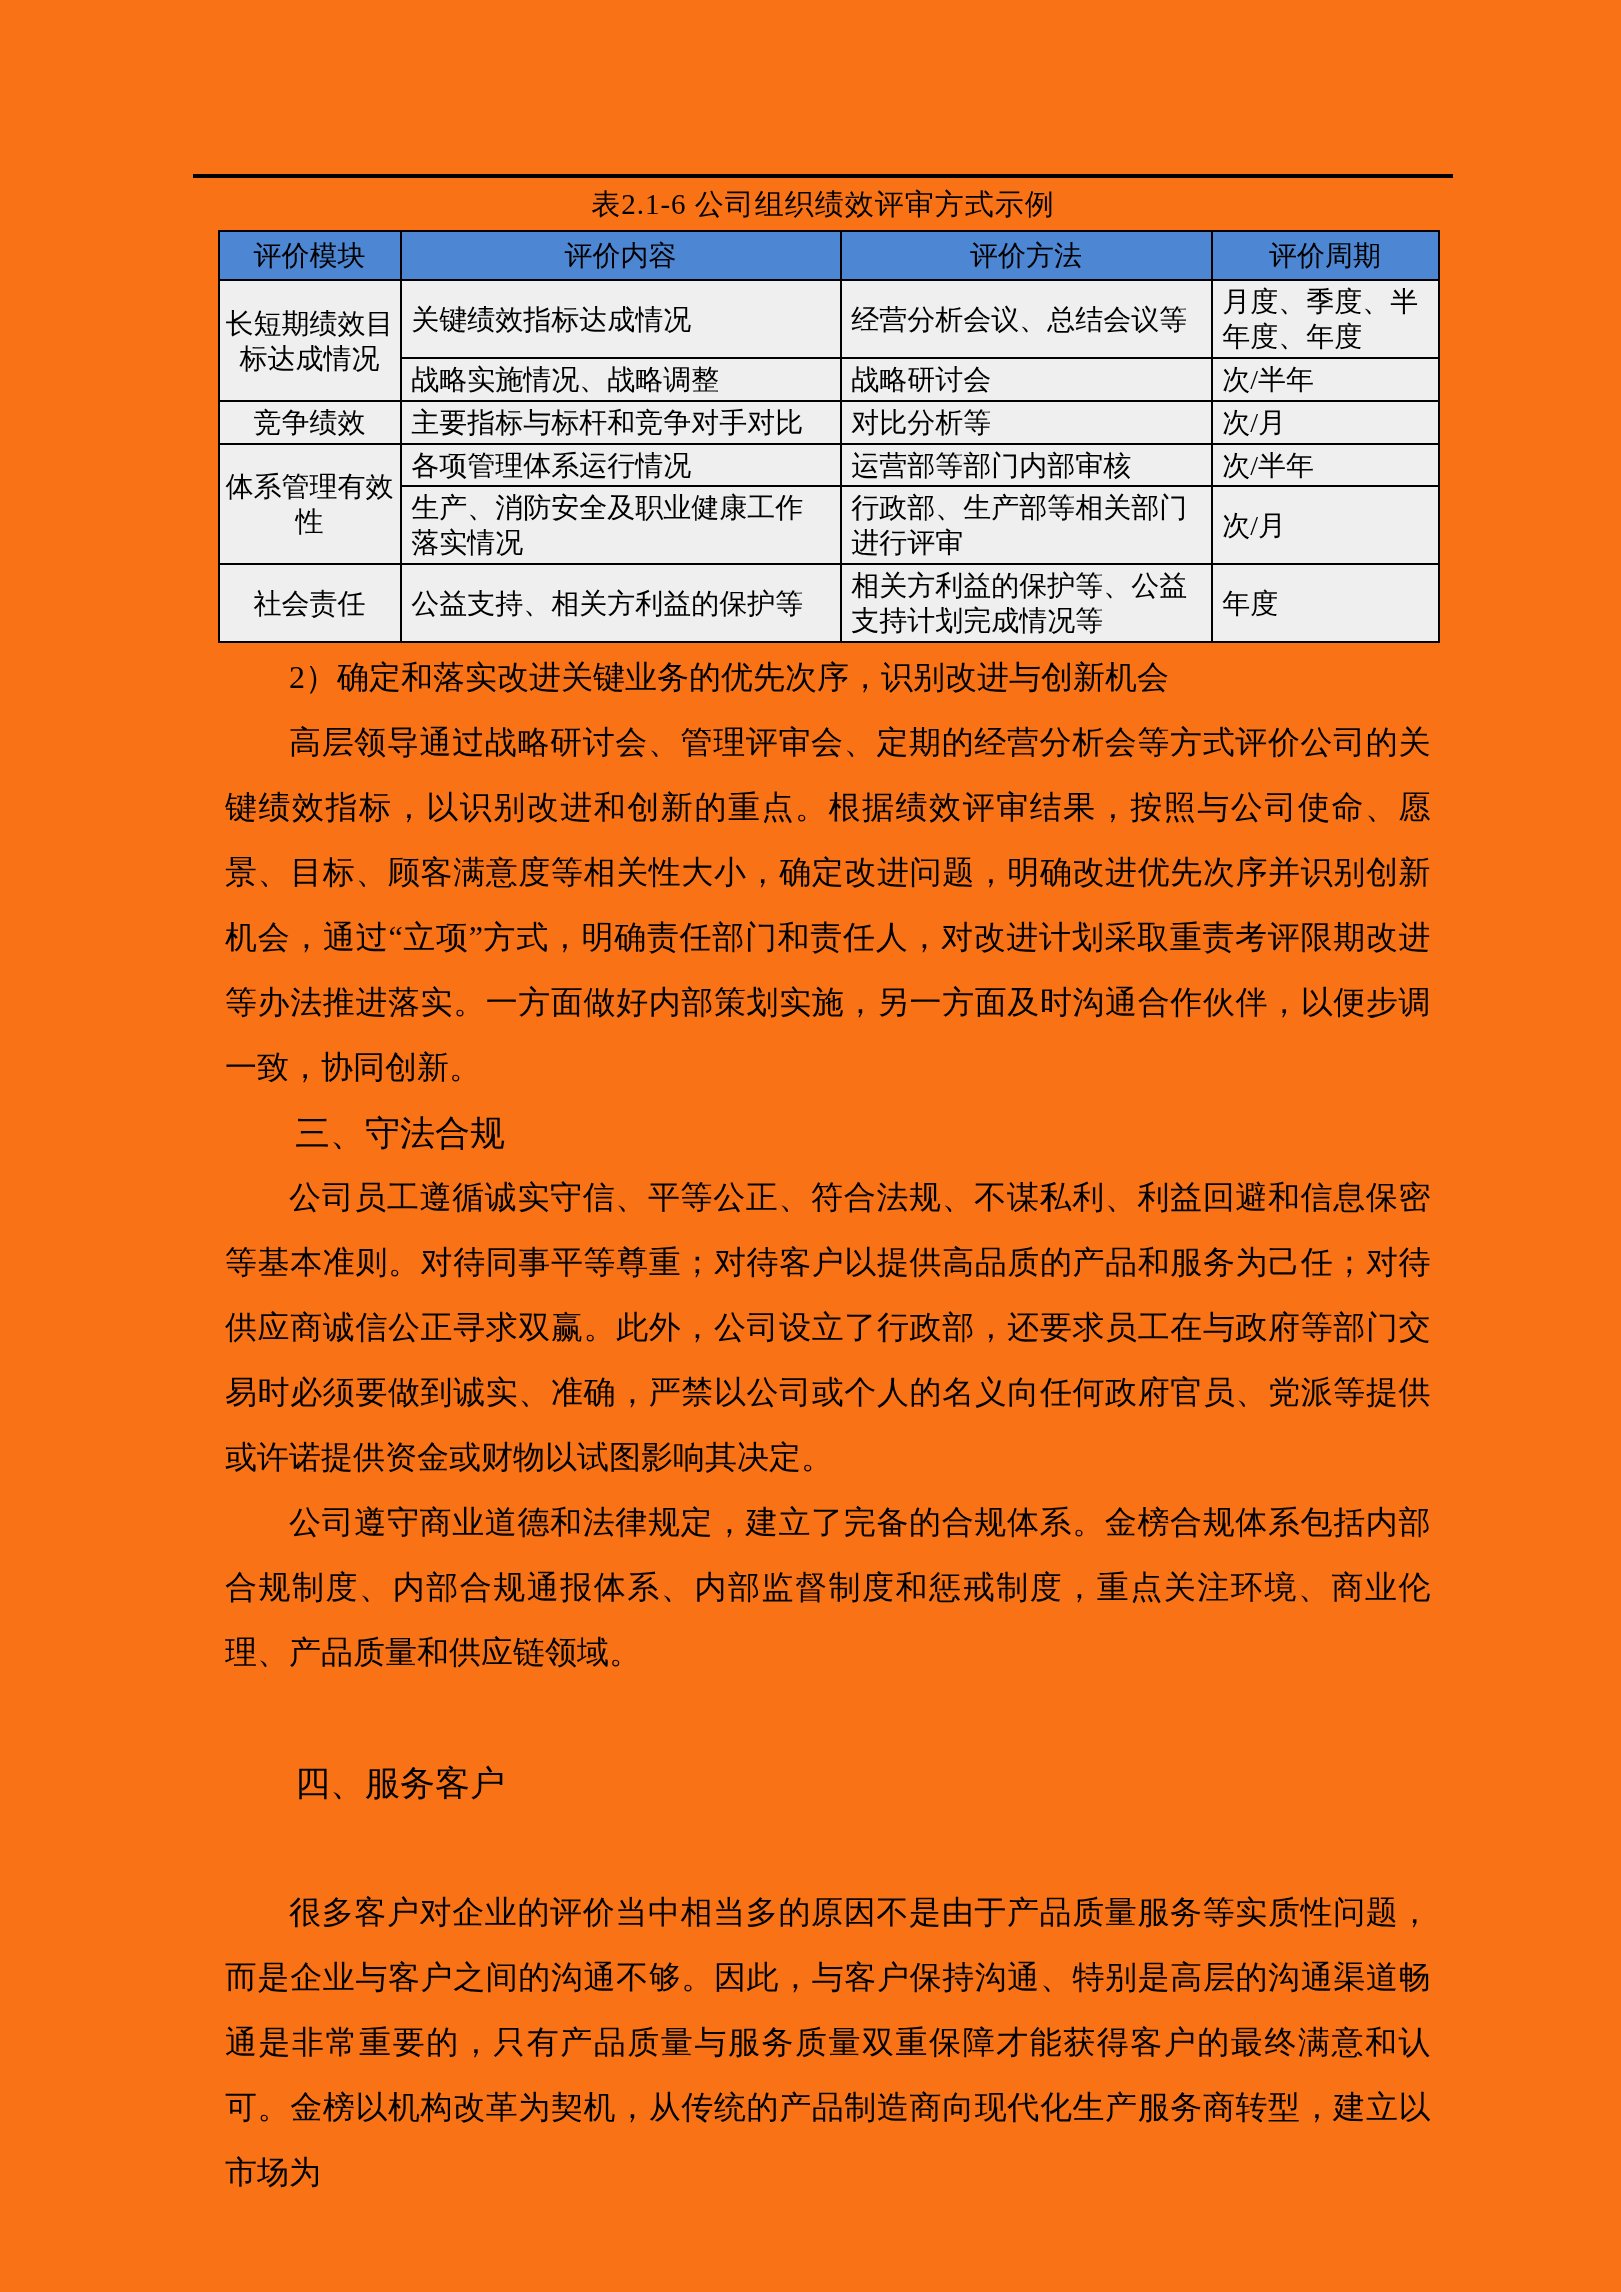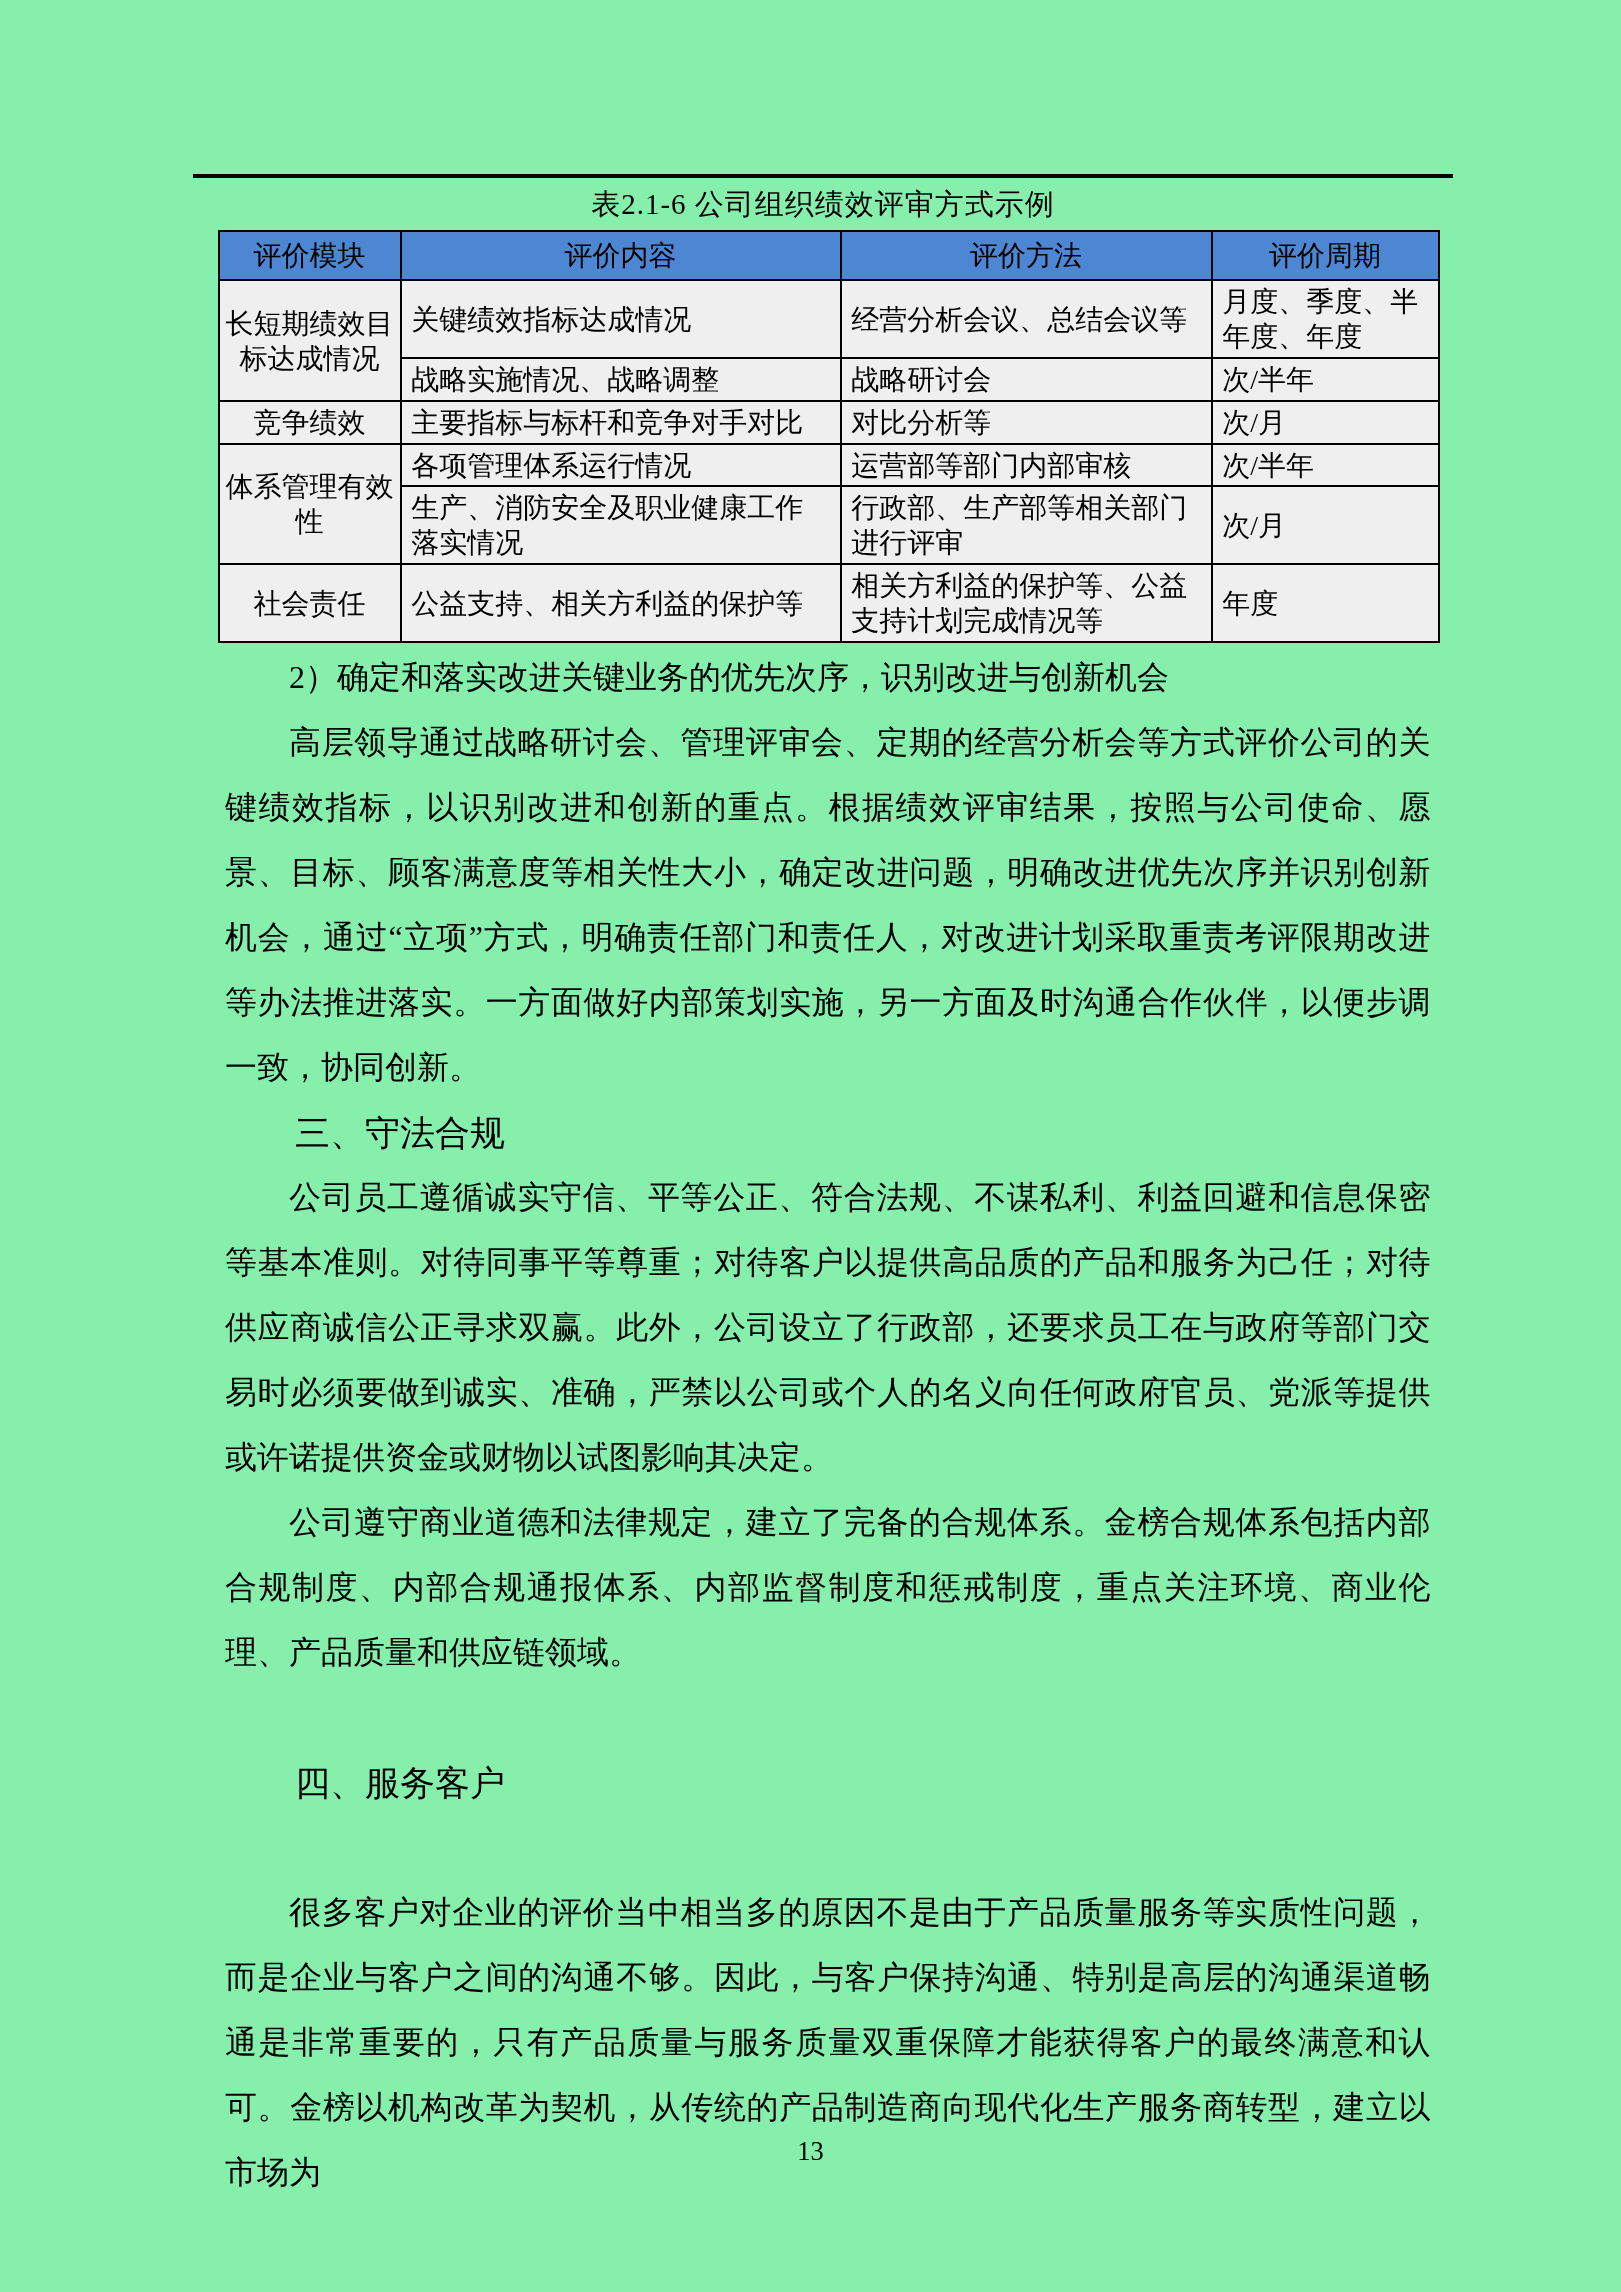--- a/index.html
+++ b/index.html
@@ -1,20 +1,20 @@
 <!DOCTYPE html>
 <html><head>
 <meta charset="utf-8">
 <style>
   html, body { margin: 0; padding: 0; background: #fff; }
   .page {
     position: relative;
     width: 1621px;
     height: 2293px;
-    background: #86efac;
+    background: #f97316;
     color: #000;
     font-family: "Liberation Serif", serif;
     overflow: hidden;
   }
   .content {
     padding: 174px 168px 0 193px; 
   }
   .header-rule {
     height: 3.9px;
     background: #000;
@@ -156,15 +156,14 @@
       <p>高层领导通过战略研讨会、管理评审会、定期的经营分析会等方式评价公司的关键绩效指标，以识别改进和创新的重点。根据绩效评审结果，按照与公司使命、愿景、目标、顾客满意度等相关性大小，确定改进问题，明确改进优先次序并识别创新机会，通过“立项”方式，明确责任部门和责任人，对改进计划采取重责考评限期改进等办法推进落实。一方面做好内部策划实施，另一方面及时沟通合作伙伴，以便步调一致，协同创新。</p>
       <div class="section-heading h3">三、守法合规</div>
       <p>公司员工遵循诚实守信、平等公正、符合法规、不谋私利、利益回避和信息保密等基本准则。对待同事平等尊重；对待客户以提供高品质的产品和服务为己任；对待供应商诚信公正寻求双赢。此外，公司设立了行政部，还要求员工在与政府等部门交易时必须要做到诚实、准确，严禁以公司或个人的名义向任何政府官员、党派等提供或许诺提供资金或财物以试图影响其决定。</p>
       <p>公司遵守商业道德和法律规定，建立了完备的合规体系。金榜合规体系包括内部合规制度、内部合规通报体系、内部监督制度和惩戒制度，重点关注环境、商业伦理、产品质量和供应链领域。</p>
       <div class="section-heading h4">四、服务客户</div>
       <p>很多客户对企业的评价当中相当多的原因不是由于产品质量服务等实质性问题，而是企业与客户之间的沟通不够。因此，与客户保持沟通、特别是高层的沟通渠道畅通是非常重要的，只有产品质量与服务质量双重保障才能获得客户的最终满意和认可。金榜以机构改革为契机，从传统的产品制造商向现代化生产服务商转型，建立以市场为</p>
     </div>
 
   </div>
 
-  <div class="page-number">13</div>
 </div>
 
 
 </body></html>

